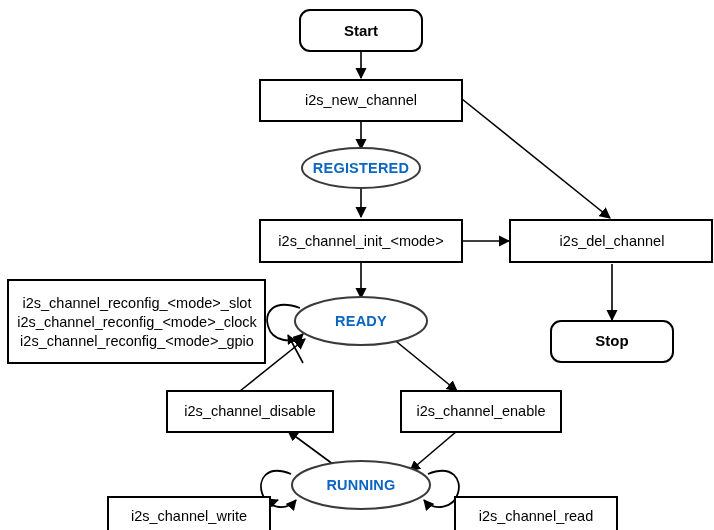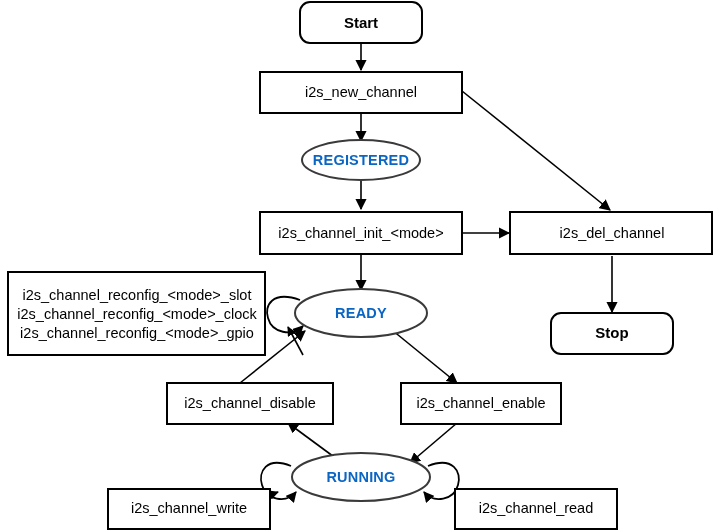--- a/index.html
+++ b/index.html
@@ -10,21 +10,21 @@
   }
   body {
     width: 714px;
     height: 530px;
     position: relative;
     overflow: hidden;
     font-family: "Liberation Sans", sans-serif;
   }
   #diagram-root {
     position: absolute;
-    left: 0; top: 0;
+    left: 0; top: 8px;
     width: 714px;
     height: 484px;
     text-decoration: underline;
   }
   svg#flow {
     position: absolute;
     left: 0; top: 0;
     width: 714px;
     height: 530px;
     display: block;

